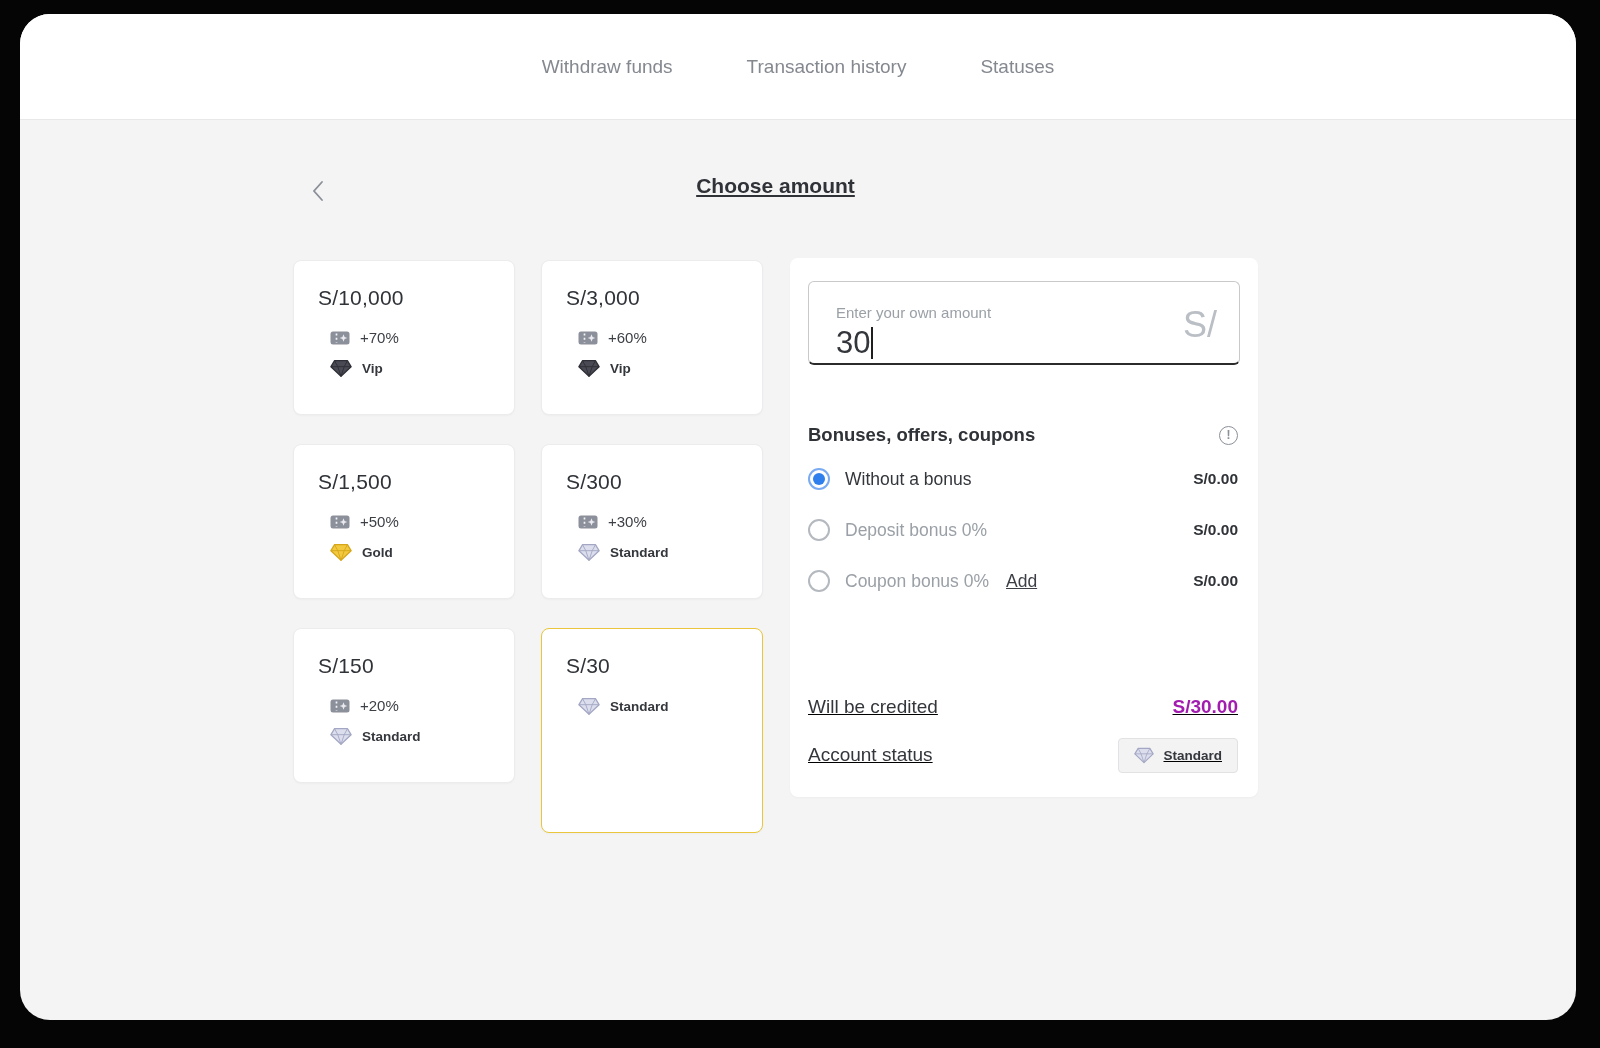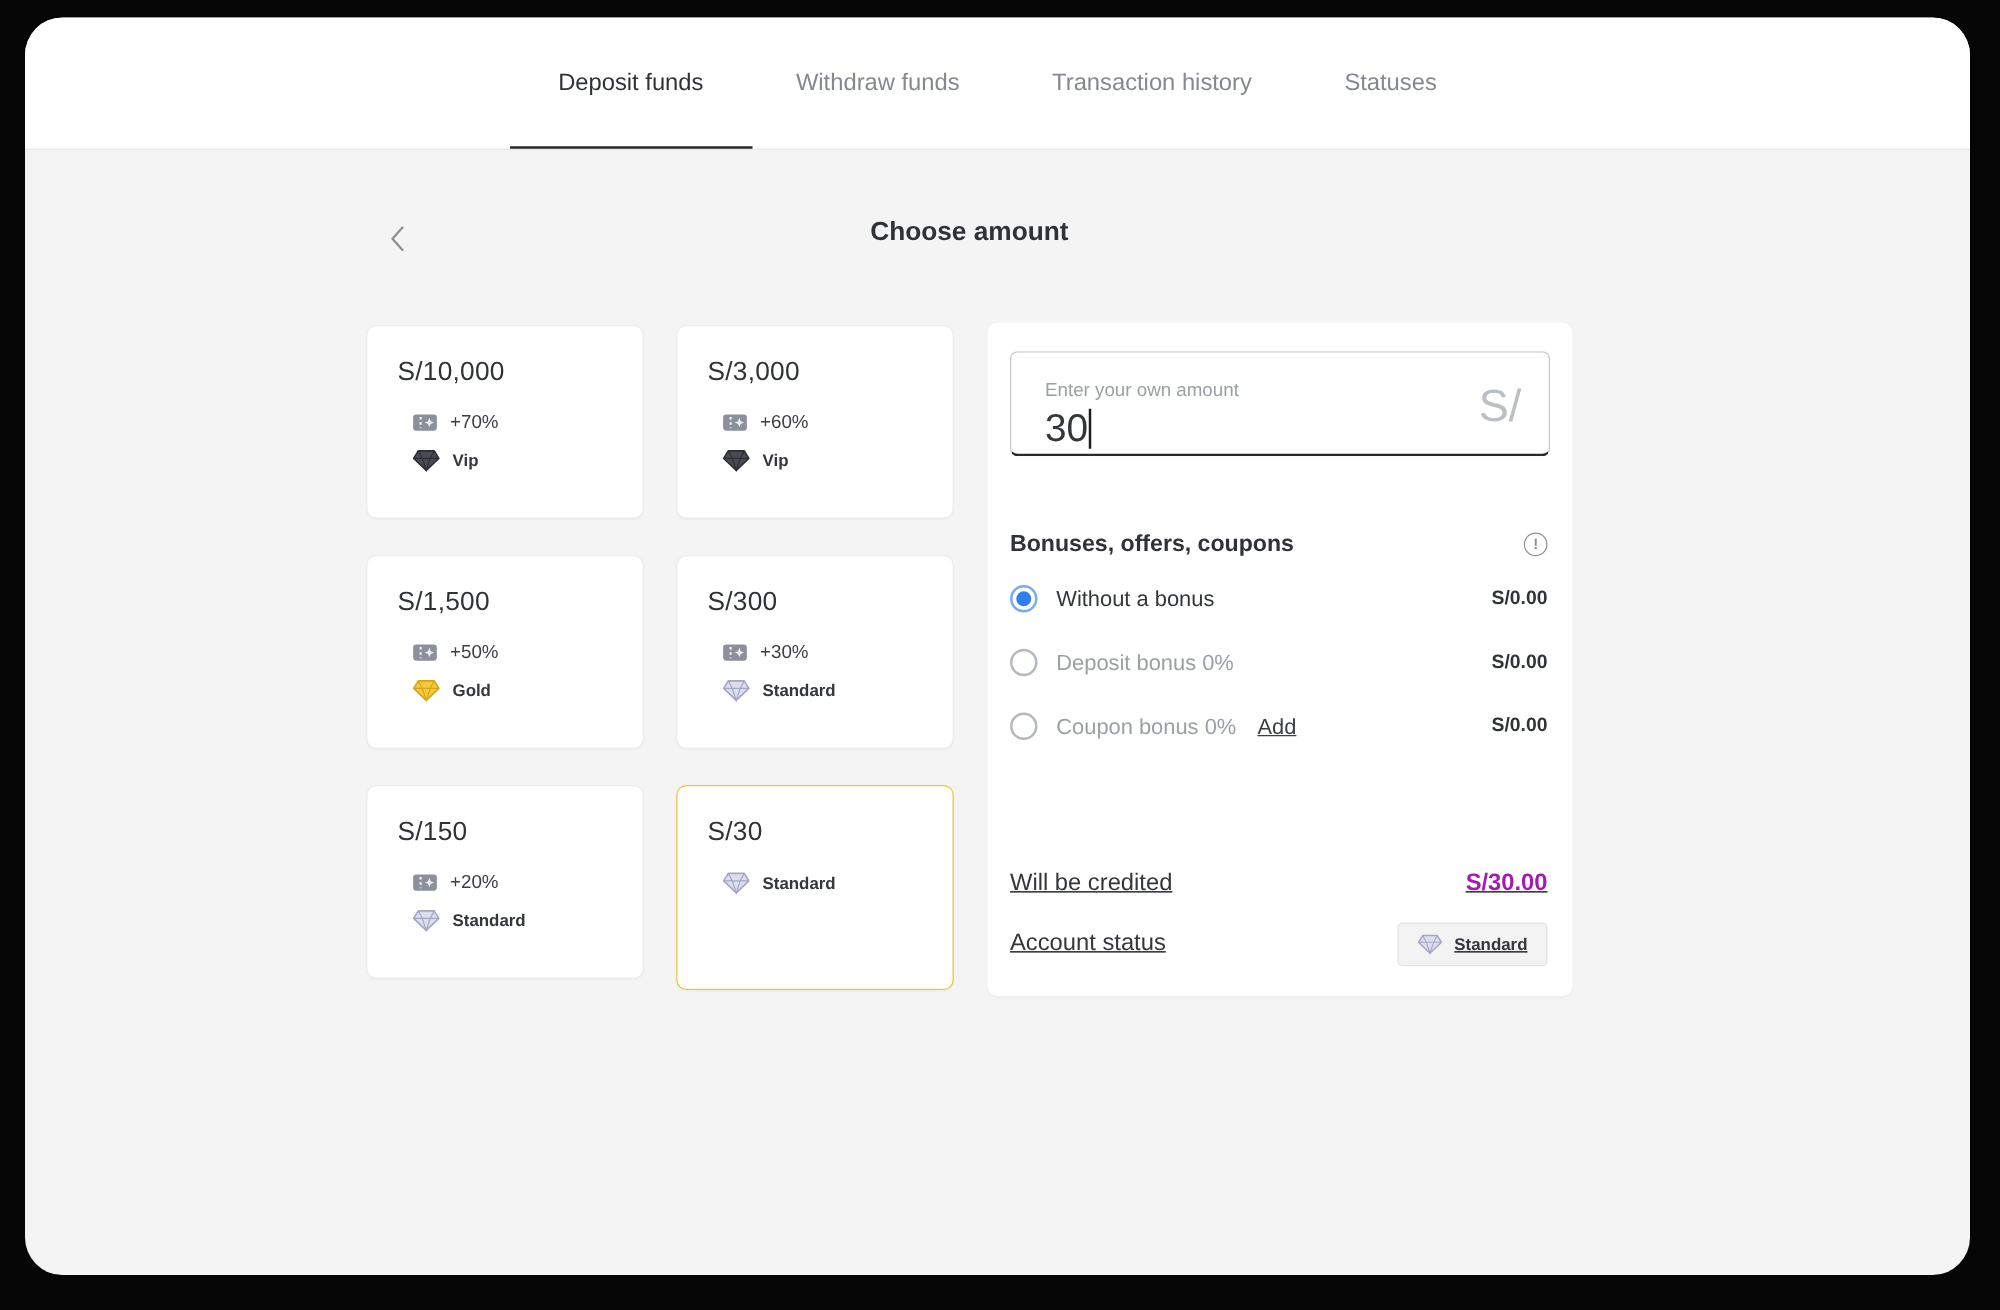--- a/index.html
+++ b/index.html
@@ -24,34 +24,34 @@
     height:2px; background:#2a2a2a;
   }
   
   .title-row { position:absolute; left:273px; top:156px; width:965px; height:44px; }
   .back-btn {
     position:absolute; left:10px; top:6px; width:30px; height:30px;
     display:flex; align-items:center; justify-content:center; cursor:pointer;
   }
   .page-title {
     position:absolute; left:0; right:0; top:4px; text-align:center;
-    font-size:21px; font-weight:bold; color:#2f3237;
+    font-size:21px; font-weight:bold; color:#2f3237;text-decoration:underline;
   }
   
   .cards {
     position:absolute; left:273px; top:246px; width:470px;
     display:grid; grid-template-columns:222px 222px; grid-auto-rows:155px;
     column-gap:26px; row-gap:29px;
   }
   .amount-card {
     background:#fff; border:1px solid #ececee; border-radius:8px;
     padding:25px 24px; cursor:pointer;
     box-shadow:0 1px 2px rgba(0,0,0,.03);
   }
-  .amount-card.selected { border:1px solid #e9c63c; height:164px; }
+  .amount-card.selected { border:1px solid #e9c63c; height:205px; }
   .amount-card .amount { font-size:21px; font-weight:500; color:#2f3237; letter-spacing:.2px; }
   .card-row { display:flex; align-items:center; gap:10px; margin-top:19px;padding-left:12px; }
   .card-row + .card-row { margin-top:13px; }
   .card-row .bonus { font-size:15px; color:#3c3f45; }
   .card-row .tier { font-size:13.5px; font-weight:bold; color:#34373c; }
   .amount-card.selected .card-row:first-of-type { margin-top:24px; }
   
   .panel {
     position:absolute; left:770px; top:244px; width:468px; height:539px;
     background:#fff; border-radius:8px; box-shadow:0 1px 2px rgba(0,0,0,.03);
@@ -140,21 +140,20 @@
     <g id="gem-shape">
       <polygon points="5,1.5 19,1.5 23,8 12,18.5 1,8" stroke-width="1.4" stroke-linejoin="round"></polygon>
       <path d="M1,8 H23 M5,1.5 L8.5,8 L12,18.5 L15.5,8 L19,1.5" fill="none" stroke-width="1"></path>
     </g>
   </defs>
 </svg>
 
 <div class="screen">
 
   <div class="topbar">
-    <div class="tab active">Deposit funds</div>
     <div class="tab">Withdraw funds</div>
     <div class="tab">Transaction history</div>
     <div class="tab">Statuses</div>
   </div>
 
   <div class="title-row">
     <div class="back-btn">
       <svg width="14" height="24" viewBox="0 0 14 24">
         <polyline points="11,3 3,12 11,21" fill="none" stroke="#8a8f98" stroke-width="1.8" stroke-linecap="round"></polyline>
       </svg>

